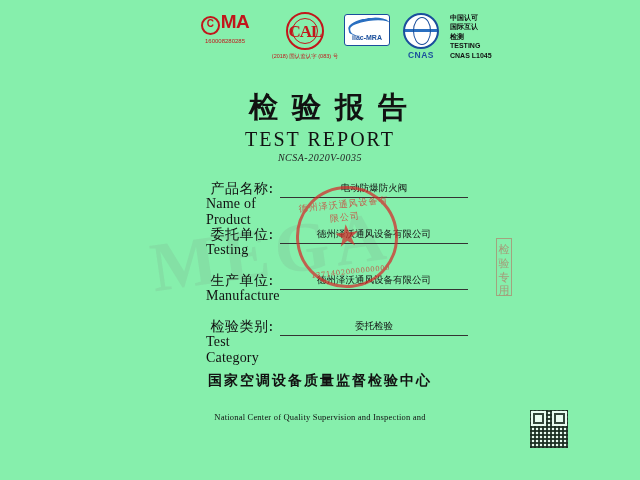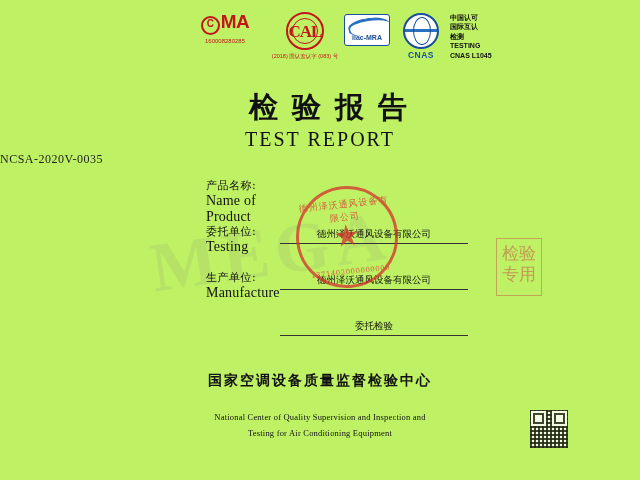--- a/index.html
+++ b/index.html
@@ -11,21 +11,21 @@
     width: 640px;
     height: 480px;
     font-family: "Liberation Serif", serif;
     color: #1a1a1a;
     overflow: hidden;
   }
   .page {
     position: relative;
     width: 640px;
     height: 480px;
-    background: #bef264;
+    background: #86efac;
   }
 
   
   .logo-strip {
     position: absolute;
     left: 182px;
     top: 12px;
     width: 330px;
     height: 62px;
     display: flex;
@@ -197,24 +197,26 @@
     text-align: center;
     font-family: "Liberation Serif", serif;
     font-size: 20px;
     letter-spacing: 2px;
     color: #111;
   }
   .report-no {
     position: absolute;
     left: 0; right: 0;
     top: 152px;
-    font-family: "Liberation Serif", serif;
-    font-size: 12px;
+    text-align: center;
+    font-family: "Liberation Serif", serif;
+    font-size: 10px;
     letter-spacing: 0.5px;
     color: #222;
+    font-style: italic;
   }
 
   
   .fields {
     position: absolute;
     left: 206px;
     top: 180px;
     width: 262px;
   }
   .field-row {
@@ -223,23 +225,24 @@
   }
   .field-label {
     position: absolute;
     left: 0;
     top: 0;
     width: 72px;
     line-height: 1.15;
   }
   .label-cn {
     font-family: "DejaVu Serif", serif;
-    font-size: 11px;
+    font-size: 14px;
     color: #111;
     letter-spacing: 0.5px;
+    text-align: center;
   }
   .label-en {
     font-family: "Liberation Serif", serif;
     font-size: 14px;
     color: #111;
     letter-spacing: 0.2px;
   }
   .field-value {
     position: absolute;
     left: 74px;
@@ -332,26 +335,26 @@
     letter-spacing: 6px;
     transform: rotate(-8deg);
     pointer-events: none;
     user-select: none;
   }
 
   .side-stamp {
     position: absolute;
     left: 496px;
     top: 238px;
-    width: 46px;
+    width: 16px;
     height: 58px;
     border: 1.5px solid rgba(200,70,70,0.45);
     color: rgba(200,70,70,0.5);
     font-family: "DejaVu Serif", serif;
-    font-size: 17px;
+    font-size: 11px;
     line-height: 1.25;
     text-align: center;
     padding-top: 4px;
     box-sizing: border-box;
     pointer-events: none;
   }
 
   
   .qr {
     position: absolute;
@@ -422,54 +425,58 @@
   <div class="title-en">TEST REPORT</div>
   <div class="report-no">NCSA-2020V-0035</div>
 
   <div class="fields">
 
     <div class="field-row">
       <div class="field-label">
         <div class="label-cn">产品名称:</div>
         <div class="label-en">Name of Product</div>
       </div>
+      <div class="field-value">电动防爆防火阀</div>
     </div>
 
     <div class="field-row">
       <div class="field-label">
         <div class="label-cn">委托单位:</div>
         <div class="label-en">Testing</div>
       </div>
       <div class="field-value">德州泽沃通风设备有限公司</div>
     </div>
 
     <div class="field-row">
       <div class="field-label">
         <div class="label-cn">生产单位:</div>
         <div class="label-en">Manufacture</div>
       </div>
       <div class="field-value">德州泽沃通风设备有限公司</div>
     </div>
 
     <div class="field-row">
+      <div class="field-label">
+        <div class="label-cn">检验类别:</div>
+        <div class="label-en">Test Category</div>
+      </div>
       <div class="field-value">委托检验</div>
     </div>
   </div>
 
   <div class="stamp-red">
     <div class="stamp-arc-text">德州泽沃通风设备有限公司</div>
     <div class="stamp-star-glyph">★</div>
     <div class="stamp-bottom-text">1371402000000000</div>
   </div>
 
   <div class="side-stamp">检验专用</div>
 
   <div class="footer">
     <div class="footer-cn">国家空调设备质量监督检验中心</div>
     <div class="footer-en">
       <div>National Center of Quality Supervision and Inspection and</div>
-      <div>Testing for Air Conditioning Equipment</div>
     </div>
   </div>
 
   <div class="qr"></div>
 
 </div>
 
 </body></html>

